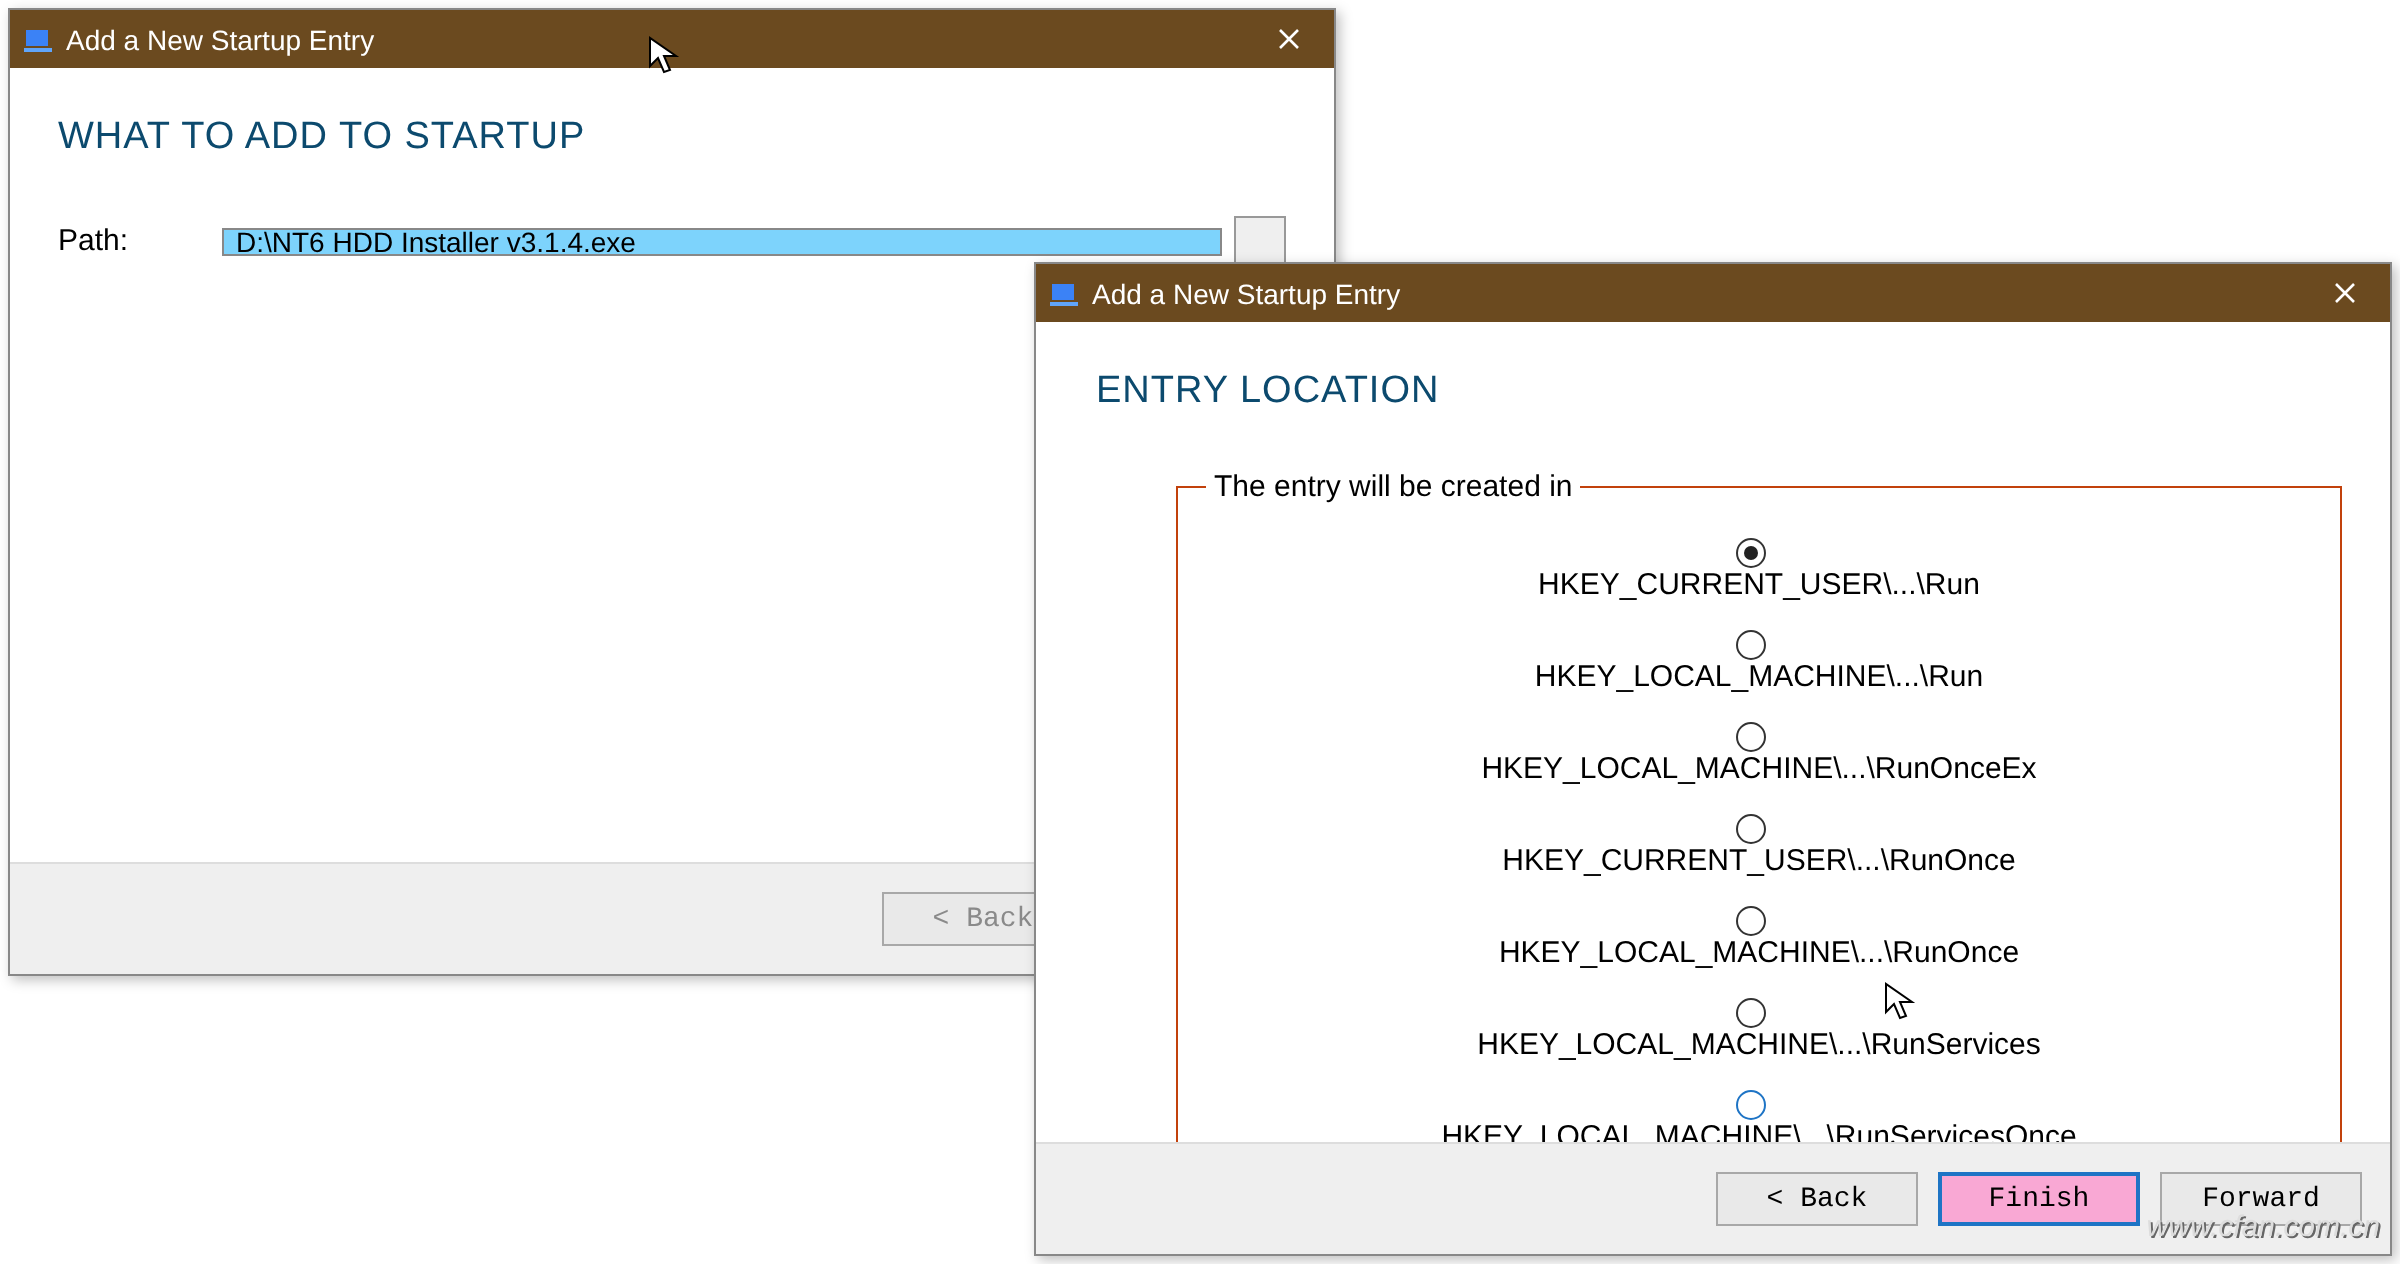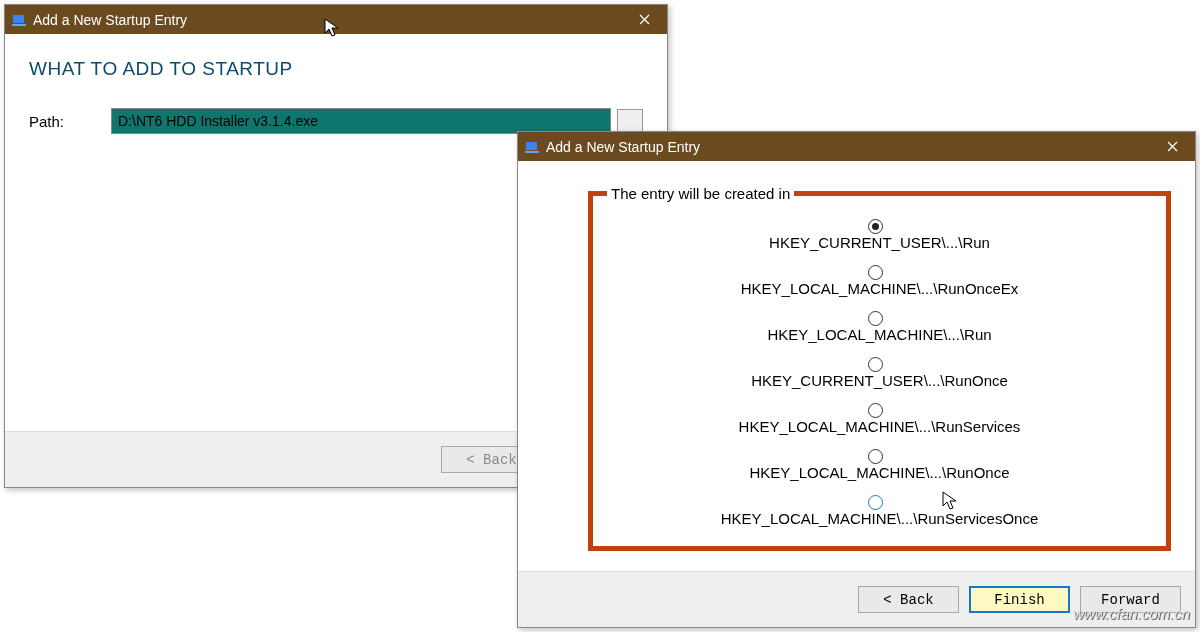--- a/index.html
+++ b/index.html
@@ -60,26 +60,26 @@
     .form-row {
       display: flex; align-items: center;
       margin-bottom: 22px;
     }
     .form-row .lbl {
       width: 82px;
       font-size: 15px;
     }
     .form-row input[type=text] {
       flex: 1;
-      height: 26px;
+      height: 14px;
       border: 1px solid #888;
       padding: 2px 6px;
       font-family: inherit;
       font-size: 14px;
-      background:#0f766e;
+      background:#7dd3fc;
     }
     .form-row input.active {
       border: 1px solid #1e74c5;
       outline: 1px solid #1e74c5;
     }
     .browsebtn {
       width: 26px; height: 25px;
       margin-left: 6px;
       border: 1px solid #999;
       background: #efefef;
@@ -93,25 +93,25 @@
     .btn {
       min-width: 101px; height: 27px;
       border: 1px solid #a8a8a8;
       background: #e9e9e9;
       font-family: Liberation Mono, monospace; font-size: 14px;
       display:inline-flex;align-items:center;justify-content:center;
       cursor: default;
     }
     .btn.primary {
       border: 2px solid #1e74c5;
-      background: #fef9c3;
+      background: #f9a8d4;
     }
     .btn.disabled { color: #8a8a8a; }
     .fieldset {
-      border: 5px solid #c2410c;
+      border: 1px solid #c2410c;
       margin: 0 24px 0 46px;
       padding: 10px 14px 12px 14px;
     }
     .legend {
       font-size: 15px;
       padding: 0 4px;
       background:#fff;
     }
     .radio-row {
       display:flex; align-items:center;
@@ -182,46 +182,47 @@
         </svg>
     </span>
     <span class="title">Add a New Startup Entry</span>
     <span class="closebtn">
       <svg width="11" height="11" viewBox="0 0 11 11">
           <path d="M1 1 L10 10 M10 1 L1 10" stroke="#fff" stroke-width="1.3"></path>
         </svg>
     </span>
   </div>
   <div class="body" style="padding:24px 0 12px 24px;">
+    <div class="heading" style="margin-left:6px">ENTRY LOCATION</div>
     <fieldset class="fieldset">
       <legend class="legend">The entry will be created in</legend>
       <div id="radio-list">
           <div class="radio-row">
             <span class="radio sel"></span>
             <span>HKEY_CURRENT_USER\...\Run</span>
           </div>
           <div class="radio-row">
             <span class="radio"></span>
+            <span>HKEY_LOCAL_MACHINE\...\Run</span>
+          </div>
+          <div class="radio-row">
+            <span class="radio"></span>
             <span>HKEY_LOCAL_MACHINE\...\RunOnceEx</span>
           </div>
           <div class="radio-row">
             <span class="radio"></span>
-            <span>HKEY_LOCAL_MACHINE\...\Run</span>
-          </div>
-          <div class="radio-row">
-            <span class="radio"></span>
             <span>HKEY_CURRENT_USER\...\RunOnce</span>
           </div>
           <div class="radio-row">
             <span class="radio"></span>
+            <span>HKEY_LOCAL_MACHINE\...\RunOnce</span>
+          </div>
+          <div class="radio-row">
+            <span class="radio"></span>
             <span>HKEY_LOCAL_MACHINE\...\RunServices</span>
-          </div>
-          <div class="radio-row">
-            <span class="radio"></span>
-            <span>HKEY_LOCAL_MACHINE\...\RunOnce</span>
           </div>
           <div class="radio-row">
             <span class="radio hover"></span>
             <span>HKEY_LOCAL_MACHINE\...\RunServicesOnce</span>
           </div>
         </div>
     </fieldset>
   </div>
   <div class="footer">
     <div class="btn">&lt; Back</div>

